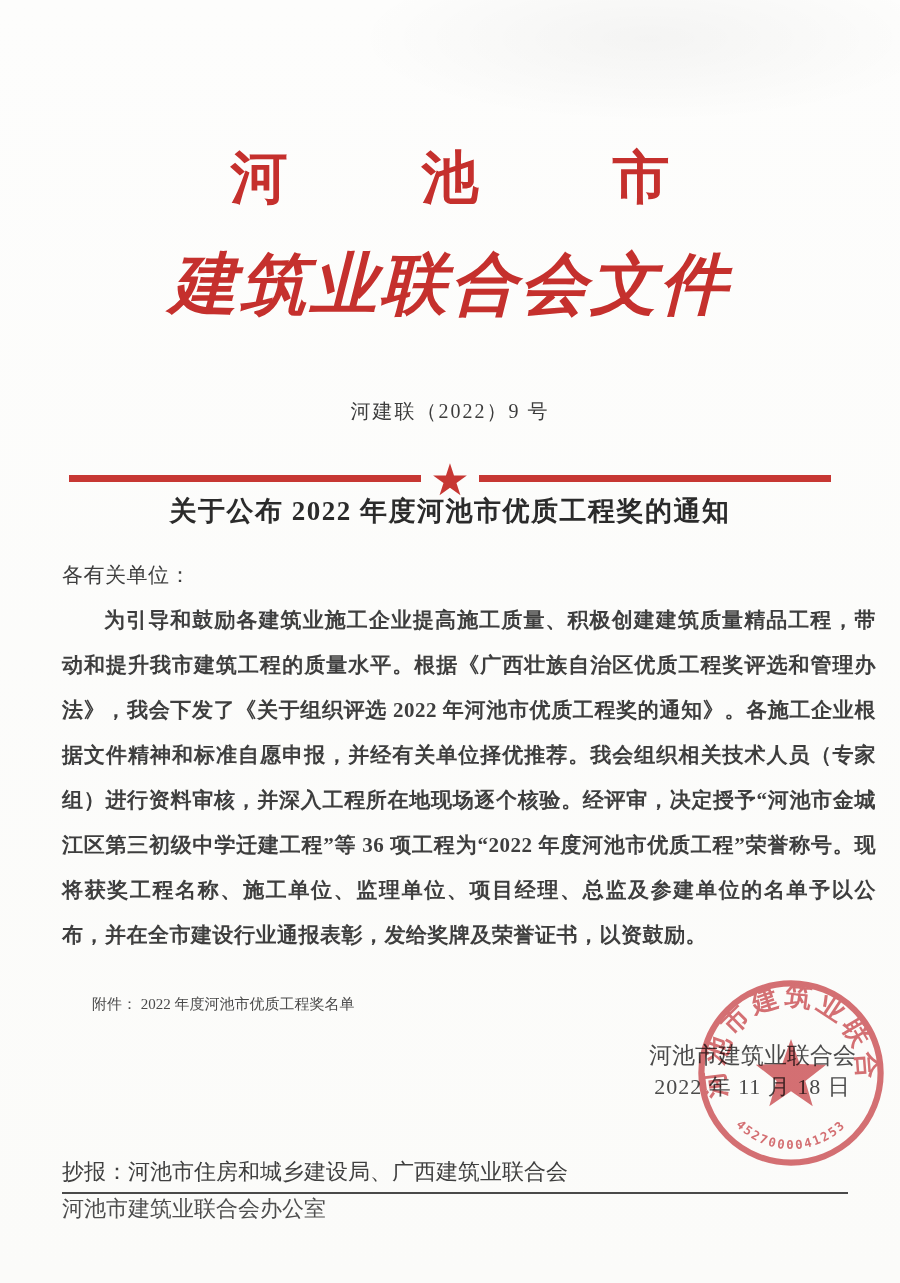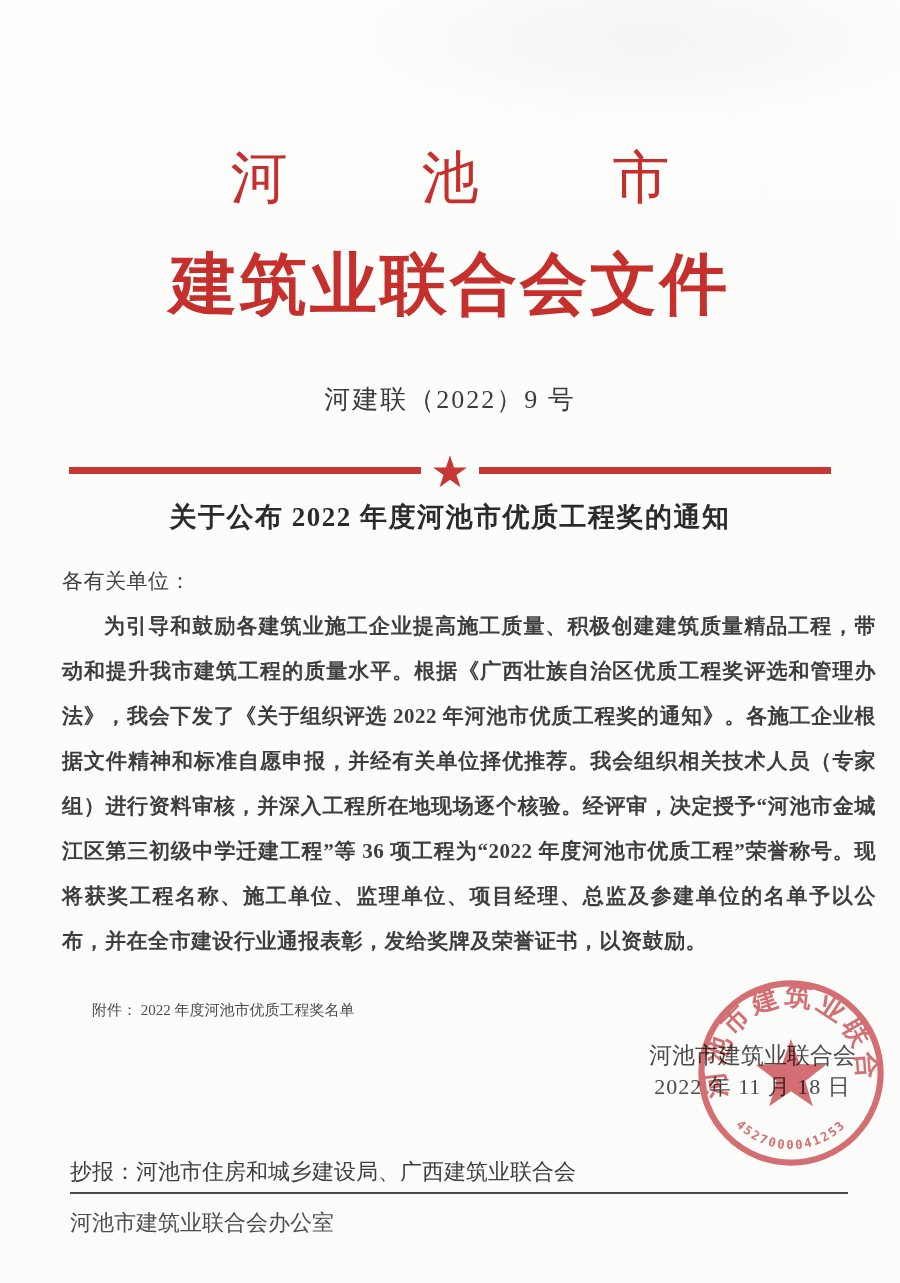--- a/index.html
+++ b/index.html
@@ -6,43 +6,43 @@
   .page {
     width:900px; height:1283px; position:relative; margin:0 auto;
     background:#fcfcfb;
     background-image: radial-gradient(ellipse 420px 120px at 72% 3%, rgba(0,0,0,0.035), transparent 70%),
                       linear-gradient(#fdfdfc, #fbfbf9);
     font-family:"Liberation Serif","DejaVu Serif",serif;
     color:#3e3e3e; overflow:hidden;
   }
   
   .org1 { margin-top:140px; text-align:center; }
-  .org1 span { font-size:57px; font-weight:normal; color:#c5302d; letter-spacing:1.05em; padding-left:1.05em; }
-  .org2 { margin-top:22px; text-align:center; font-size:67px; font-weight:bold; color:#c5302d; letter-spacing:3px; }
-  .docnum { margin-top:52px; text-align:center; font-size:26px; color:#3c3c3c; letter-spacing:2px; }
+  .org1 span { font-size:57px; font-weight:bold; color:#c5302d; letter-spacing:1.05em; padding-left:1.05em; }
+  .org2 { margin-top:22px; text-align:center; font-size:67px; font-weight:bold; color:#c5302d; letter-spacing:3px;font-style:italic; }
+  .docnum { margin-top:68px; text-align:center; font-size:20px; color:#3c3c3c; letter-spacing:2px; }
   
   .divider { display:flex; align-items:center; justify-content:center; margin-top:38px; height:30px; }
   .divider .bar { width:352px; height:7px; background:#c73733; }
   .divider .star { color:#c73733; font-size:44px; line-height:1; margin:0 9px; font-family:"DejaVu Sans",sans-serif; transform:translateY(2px); }
   
-  .title { margin-top:14px; text-align:center; font-size:27px; font-weight:bold; color:#2b2b2b; letter-spacing:1.5px; }
+  .title { margin-top:0; text-align:center; font-size:27px; font-weight:bold; color:#2b2b2b; letter-spacing:1.5px; }
   
   .body-text { margin:24px 24px 0 62px; font-size:21px; line-height:45px; text-align:justify; color:#3e3e3e; letter-spacing:0.5px; }
   .para { text-indent:2em;font-weight:bold; }
   .attachment { margin:24px 57px 0 62px; font-size:15px; line-height:45px; padding-left:2em; color:#4a4a4a; }
   
   .signature { position:absolute; top:1040px; right:44px; text-align:center; font-size:23px; color:#4a4a4a; z-index:2; }
   .signature .sig-date { margin-top:1px; font-size:22px; letter-spacing:1px; }
   
   .seal { position:absolute; left:688px; top:970px; width:206px; height:206px; z-index:3; mix-blend-mode:multiply; opacity:.82; }
   
-  .footer { position:absolute; left:70px; right:52px; top:1152px; font-size:22px; color:#3f3f3f; }
+  .footer { position:absolute; left:62px; right:52px; top:1152px; font-size:22px; color:#3f3f3f; }
   .footer .row { padding:5px 0 5px; }
   .footer .underlined { border-bottom:2px solid #4a4a4a; }
-  .footer .office { padding-top:14px; color:#4d4d4d; }
+  .footer .office { padding-top:0; color:#4d4d4d; }
 </style>
 </head>
 <body>
 
 <div class="page">
 
   <div class="org1">
     <span>河 池 市</span>
   </div>
   <div class="org2">建筑业联合会文件</div>

